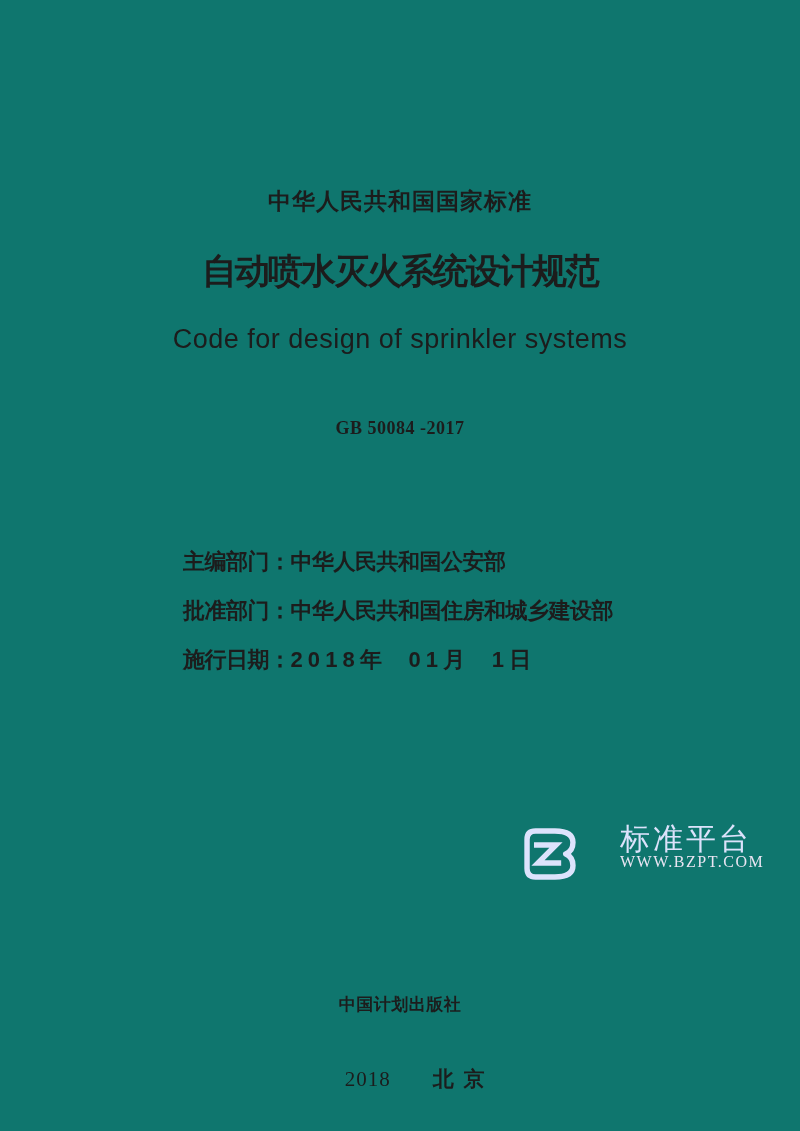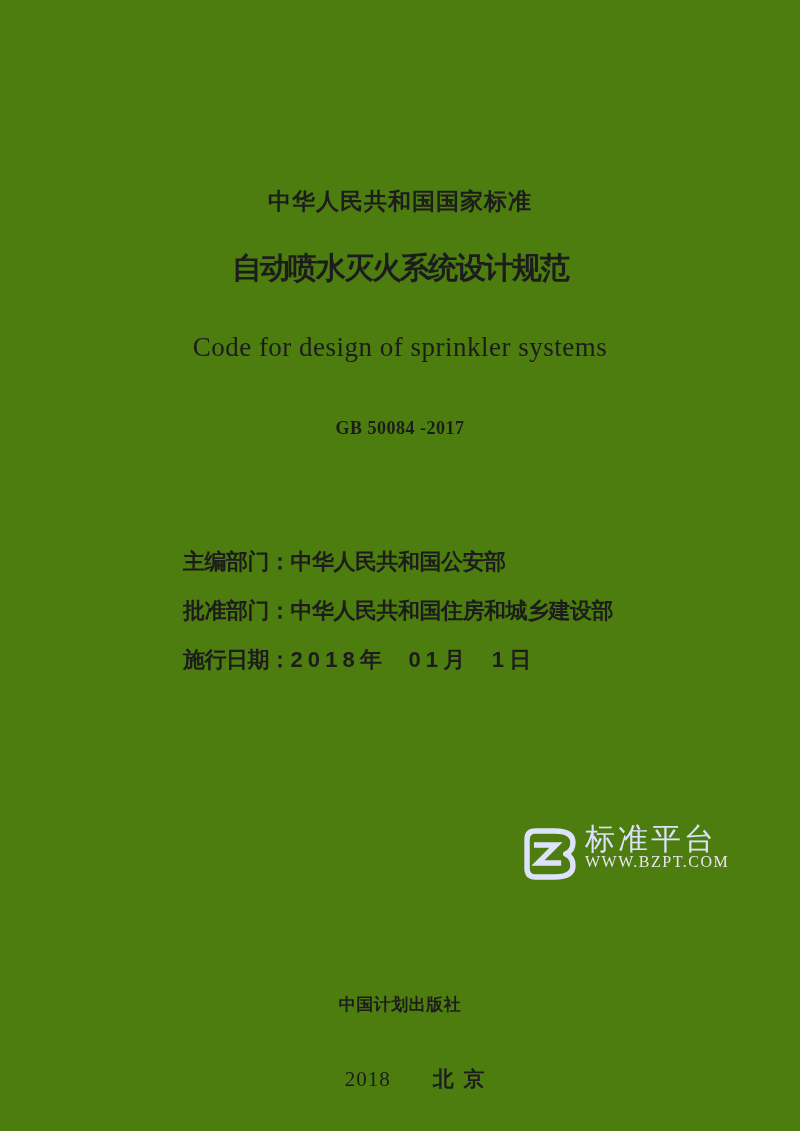--- a/index.html
+++ b/index.html
@@ -4,48 +4,48 @@
 <style>
   html, body {
     margin: 0;
     padding: 0;
     background: #ffffff;
   }
   .page {
     position: relative;
     width: 800px;
     height: 1131px;
-    background: #4d7c0f;
+    background: #0f766e;
     overflow: hidden;
     font-family: "Liberation Sans", sans-serif;
     color: #1c1c1c;
   }
   .centered {
     position: absolute;
     left: 0;
     right: 0;
     text-align: center;
     white-space: pre;
   }
   .std-label {
     top: 186px;
     font-size: 23px;
     font-weight: 700;
     letter-spacing: 1px;
   }
   .title-zh {
     top: 248px;
     margin: 0;
-    font-size: 30px;
+    font-size: 35px;
     font-weight: 700;
     letter-spacing: -2px;
   }
   .title-en {
-    top: 332px;
-    font-family: Liberation Serif, serif;
+    top: 324px;
+    font-family: Liberation Sans, sans-serif;
     font-size: 27px;
     font-weight: 400;
     letter-spacing: 0.5px;
   }
   .std-number {
     top: 418px;
     font-family: "Liberation Serif", serif;
     font-size: 18px;
     font-weight: 700;
     letter-spacing: 0.5px;
@@ -64,20 +64,21 @@
     white-space: pre;
   }
   .watermark {
     position: absolute;
     left: 521px;
     top: 824px;
     display: flex;
     align-items: flex-start;
     user-select: none;
     pointer-events: none;
+    gap: 35px;
   }
   .wm-logo {
     display: block;
     margin-top: 2px;
   }
   .wm-textcol {
     margin-left: 6px;
   }
   .wm-brand {
     font-size: 30px;

